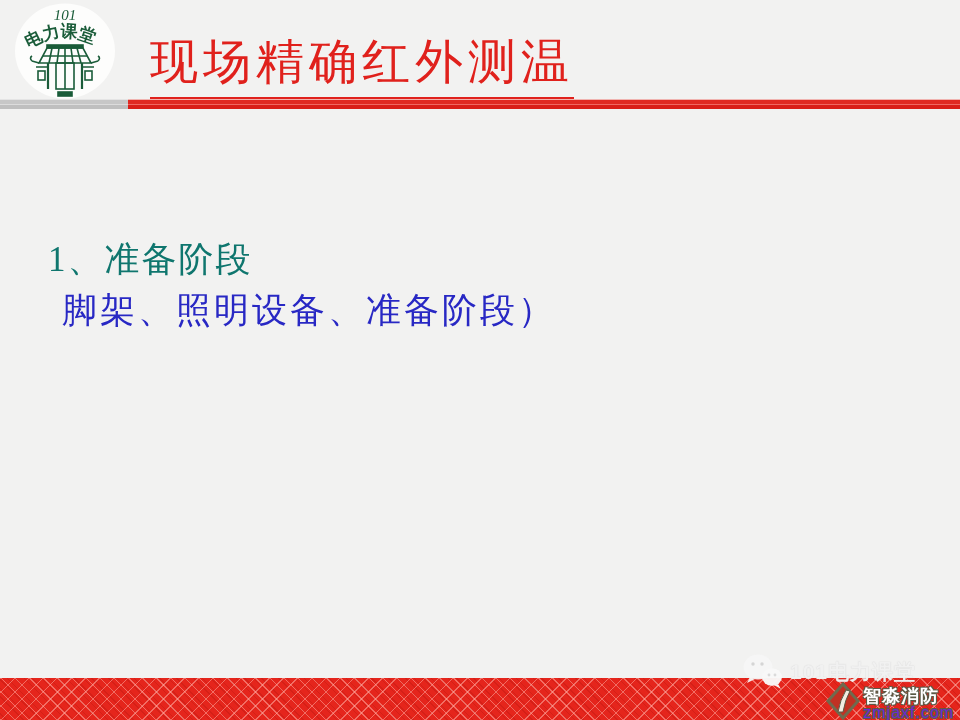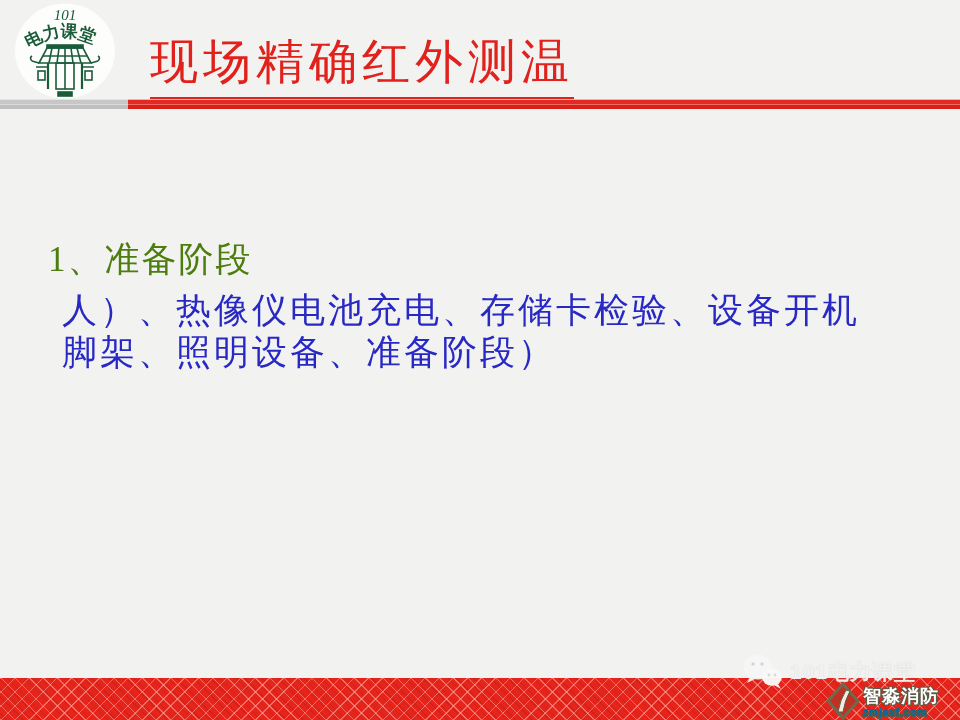--- a/index.html
+++ b/index.html
@@ -32,21 +32,21 @@
     background:linear-gradient(180deg,#e4e4e4 0 1px,#c7c7c7 1px 45%,#dcdcdc 45% 58%,#bfbfbf 58% 100%);
   }
   .rule-red{
     position:absolute;left:128px;top:0;width:832px;height:10px;
     background:linear-gradient(180deg,#f0b4b0 0 1px,#e02a22 1px 45%,#ef6a63 45% 58%,#d91f18 58% 100%);
   }
 
   
   .heading{
     position:absolute;left:48px;top:236px;
-    font-size:35px;letter-spacing:2px;color:#4d7c0f;
+    font-size:35px;letter-spacing:2px;color:#0f766e;
     white-space:nowrap;
   }
   .para{
     position:absolute;left:62px;top:290px;width:860px;
     font-size:35px;line-height:42px;letter-spacing:3px;color:#2828c4;
   }
   .pline{white-space:nowrap;}
   .pline.indent{padding-left:88px;}
 
   
@@ -79,21 +79,21 @@
     display:flex;align-items:flex-end;
     font-family:"Liberation Sans","DejaVu Sans",sans-serif;
   }
   .brand-icon{width:34px;height:38px;margin-right:3px;}
   .brand-name{
     font-size:18px;font-weight:bold;color:#ffffff;letter-spacing:1px;
     text-shadow:-1px -1px 0 #5a5a46,1px -1px 0 #5a5a46,-1px 1px 0 #5a5a46,1px 1px 0 #5a5a46;
     line-height:19px;white-space:nowrap;
   }
   .brand-url{
-    font-size:10px;font-weight:bold;color:#0369a1;letter-spacing:1px;
+    font-size:16px;font-weight:normal;color:#6d28d9;letter-spacing:1px;
     text-shadow:-1px -1px 0 #5a5a46,1px -1px 0 #5a5a46,-1px 1px 0 #5a5a46,1px 1px 0 #5a5a46;
     line-height:14px;white-space:nowrap;
   }
 </style>
 </head>
 <body>
 
 <div class="slide">
 
   <svg class="logo" viewBox="0 0 102 97" aria-hidden="true">
@@ -130,21 +130,20 @@
   <h1 class="title">现场精确红外测温</h1>
 
   <div class="rule">
     <div class="rule-gray"></div>
     <div class="rule-red"></div>
   </div>
 
   <main>
     <div class="heading">1、准备阶段</div>
     <div class="para">
-      <div class="pline">人）、热像仪电池充电、存储卡检验、设备开机</div>
       <div class="pline">脚架、照明设备、准备阶段）</div>
     </div>
   </main>
 
   <div class="strip"></div>
 
   <div class="watermark">
     <svg width="42" height="40" viewBox="0 0 42 40" aria-hidden="true">
       <ellipse cx="16" cy="15" rx="14.5" ry="12.5" fill="rgba(245,245,245,0.95)"></ellipse>
       <path d="M8,25 L5,31 L13,27 Z" fill="rgba(245,245,245,0.95)"></path>

